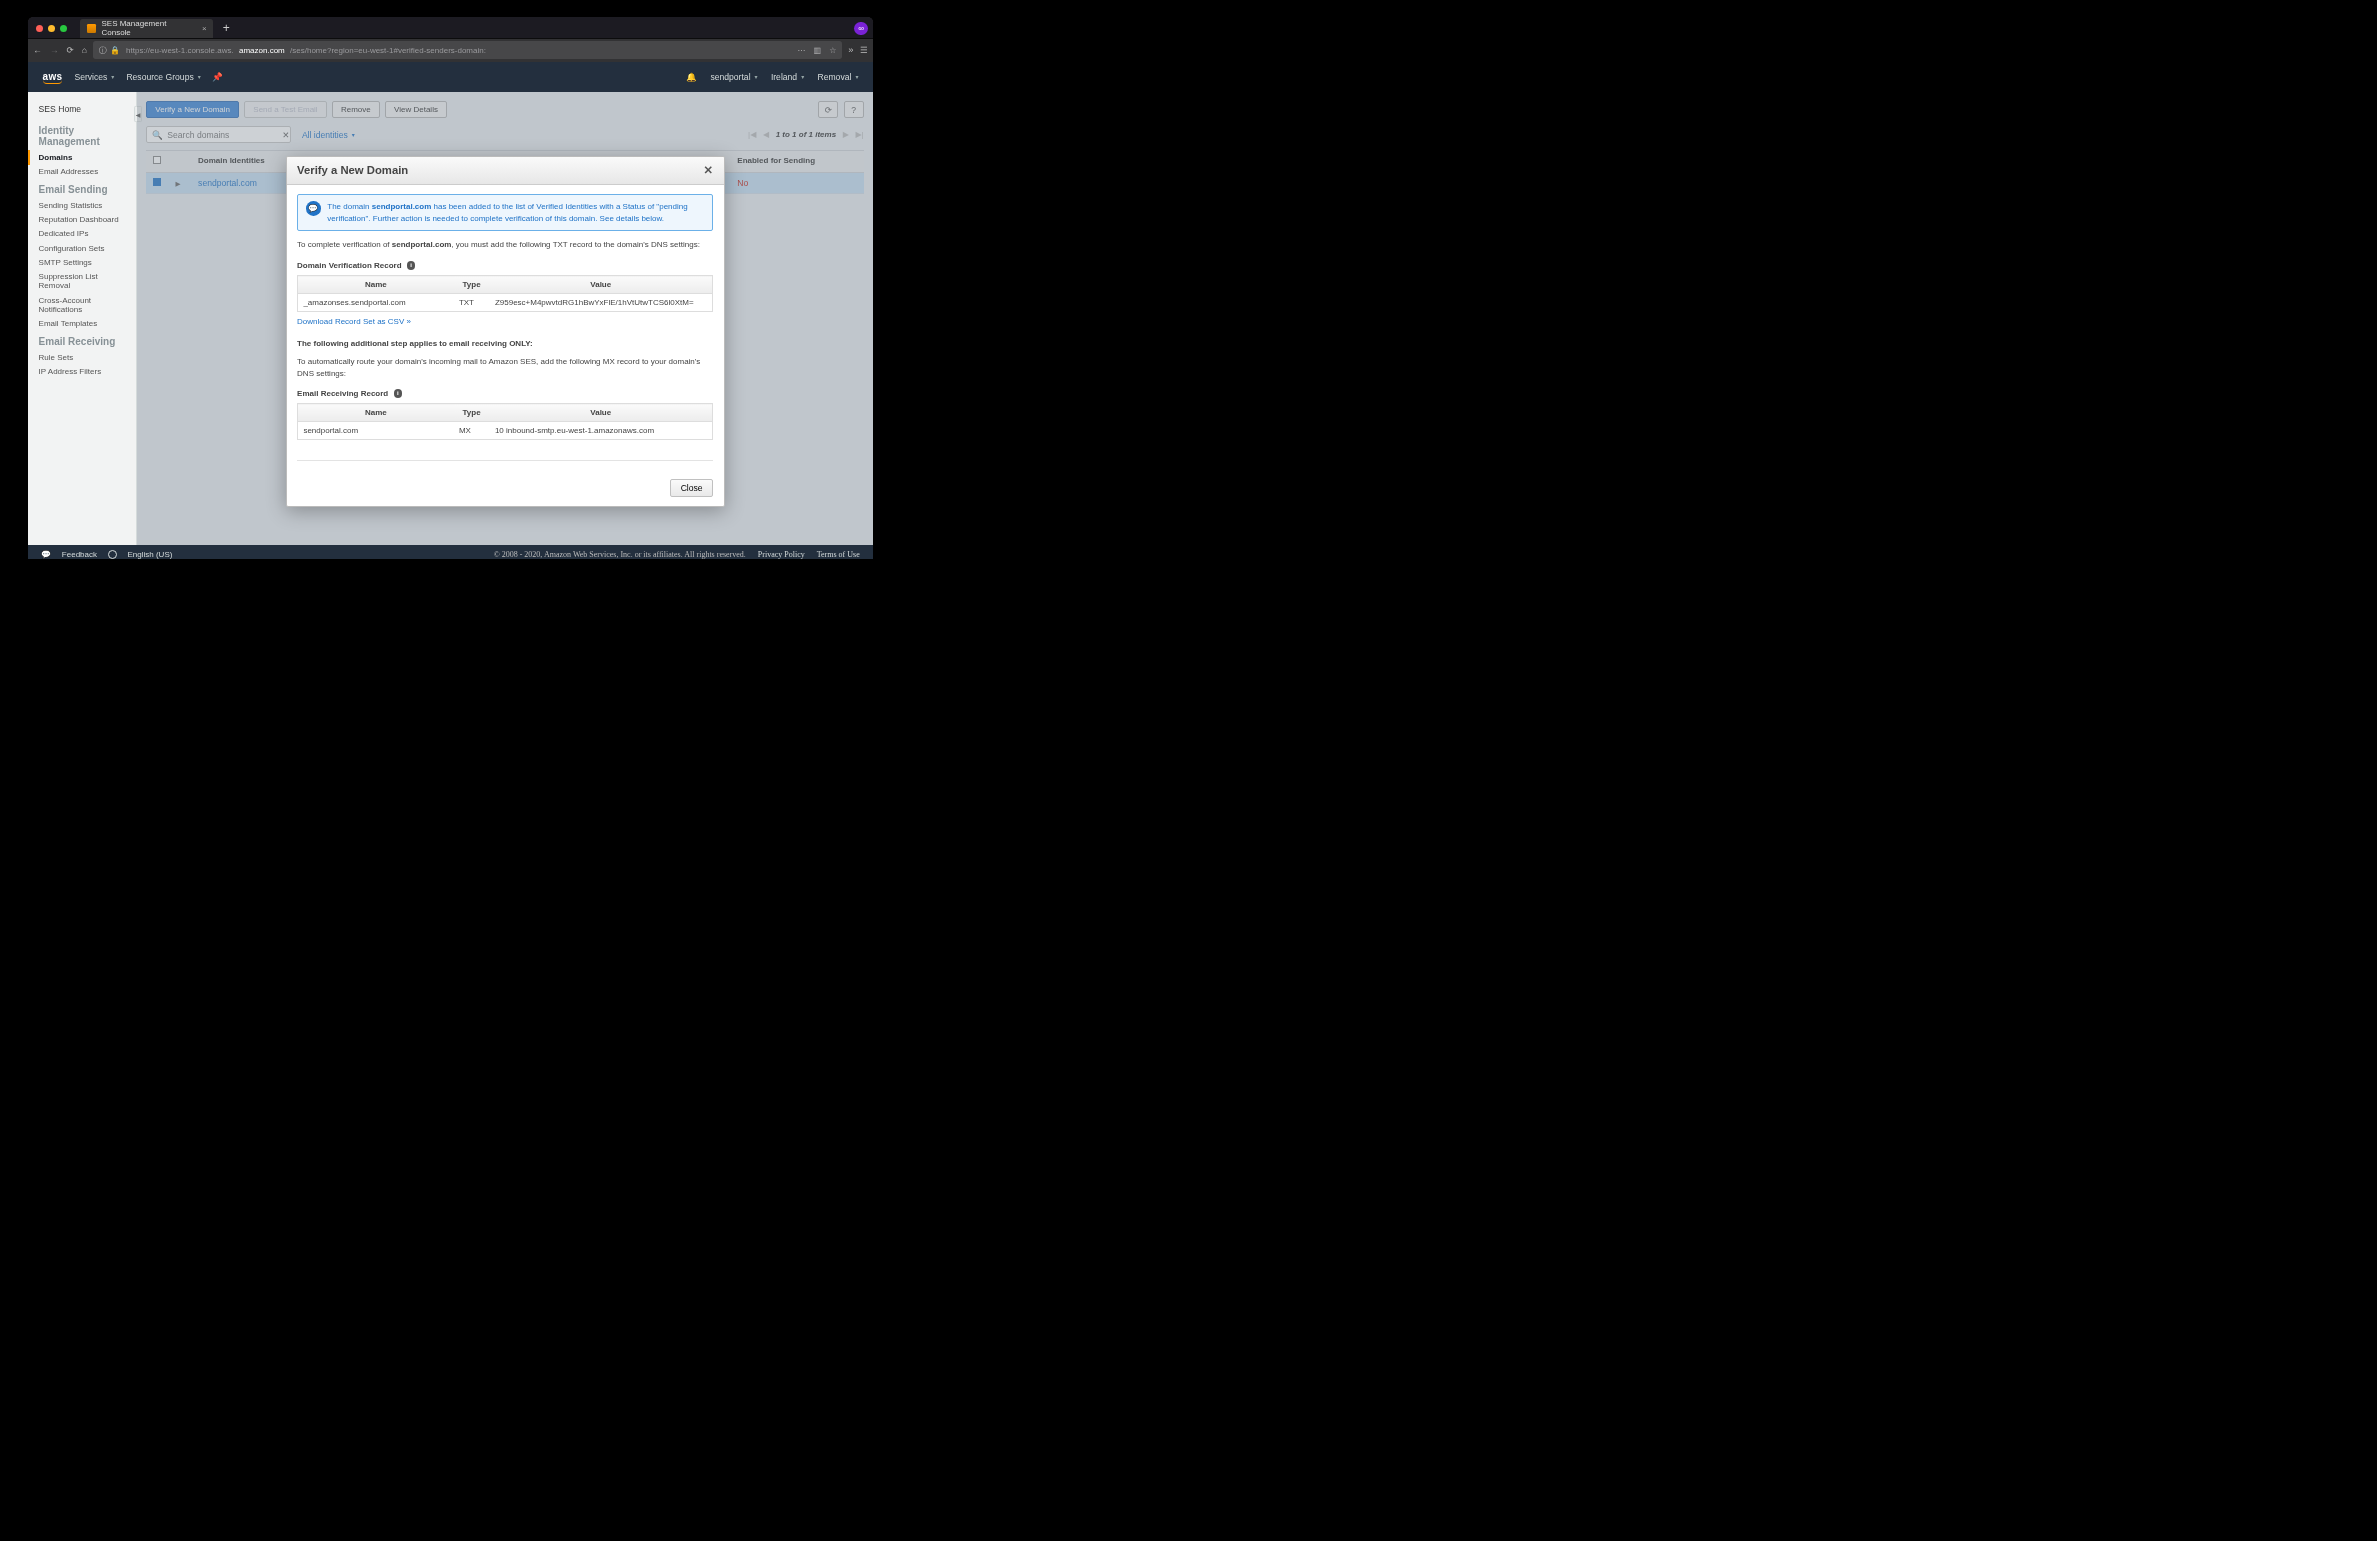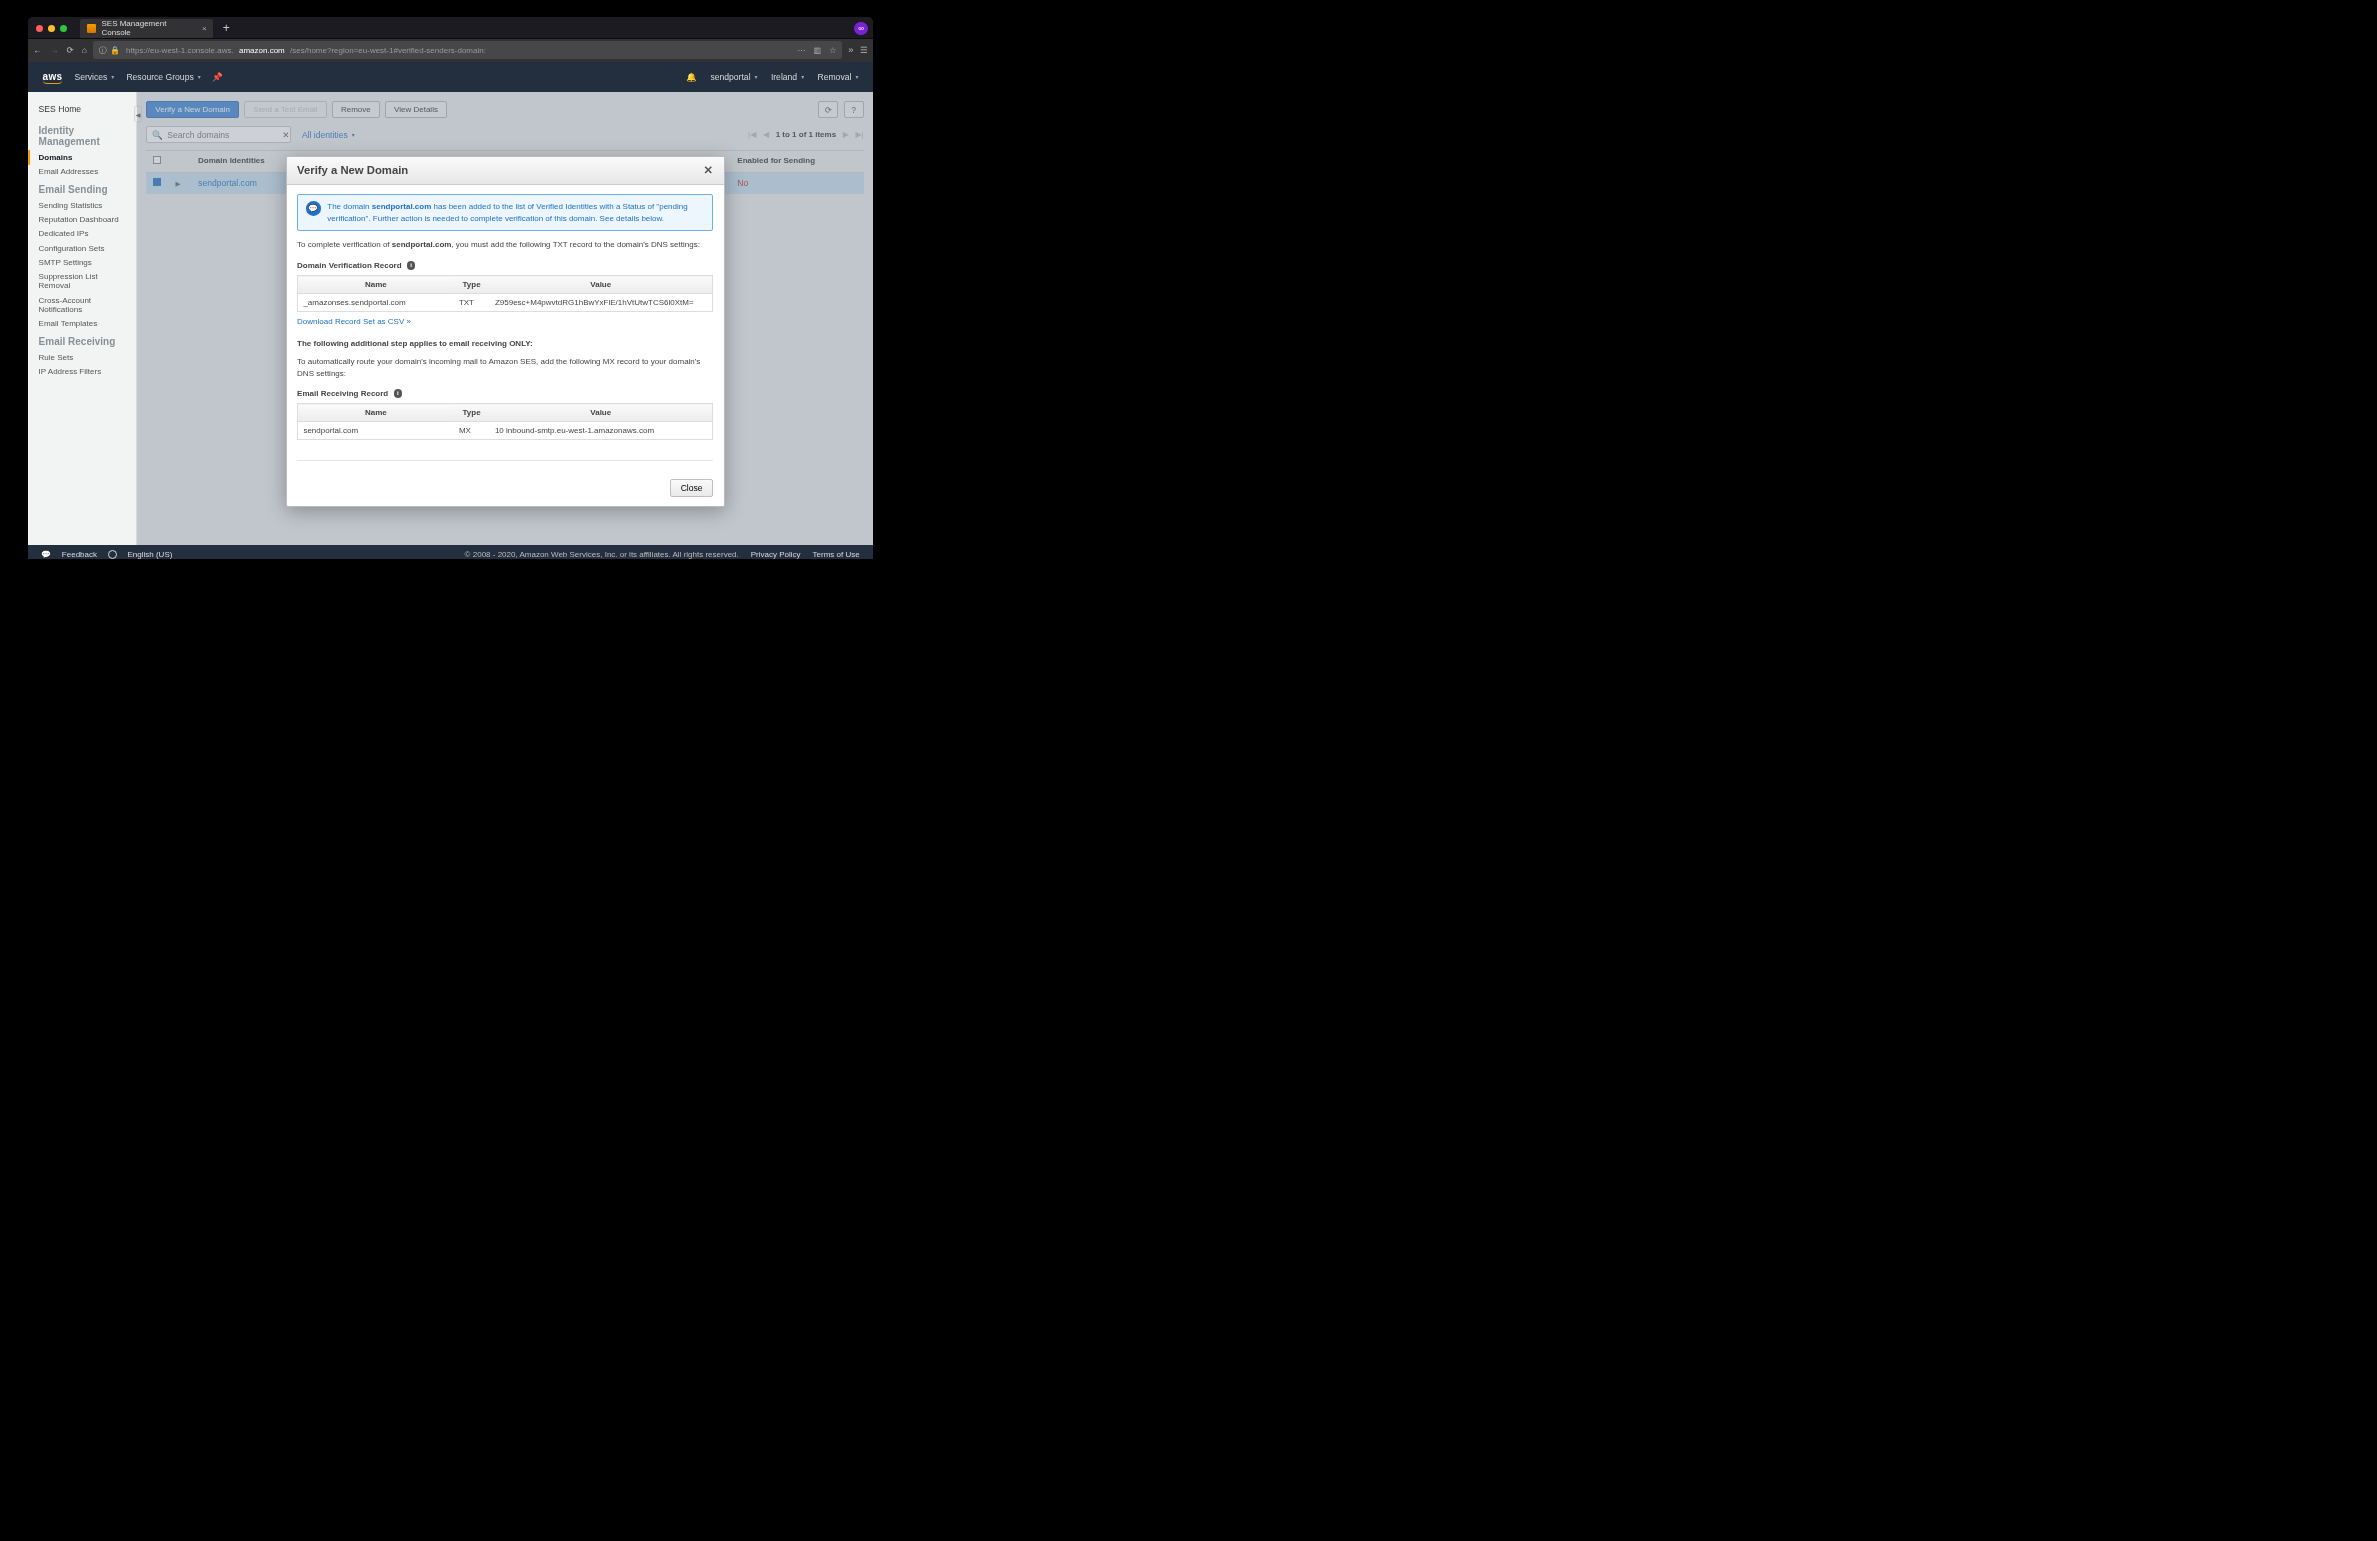--- a/index.html
+++ b/index.html
@@ -110,21 +110,21 @@
   .icon-btn{width:20px;height:17px;display:flex;align-items:center;justify-content:center;border:0.7px solid #b6b6b6;border-radius:2px;background:#f3f3f3;color:#555;}
 
   .searchrow{margin-top:8px;display:flex;align-items:center;gap:10.6px;}
   .searchbox{
     width:145px;height:17px;border:0.7px solid #c6c6c6;border-radius:2px;background:#fff;
     display:flex;align-items:center;gap:4px;padding:0 5.3px;color:#999;
   }
   .searchbox input{border:none;outline:none;flex:1;font-size:8.6px;background:transparent;}
   .filter-link{color:#2073c7;font-size:8.6px;display:flex;align-items:center;gap:4px;}
   .pager{margin-left:auto;display:flex;align-items:center;gap:6.6px;color:#888;font-size:8px;}
-  .pager b{color:#333;font-weight:600;}
+  .pager b{color:#333;font-weight:600;font-style:italic;}
   .pg-icon{color:#bbb;}
 
   .table{margin-top:6.6px;border-top:0.7px solid #cfd3d7;}
   .table-head{
     display:grid;grid-template-columns:22.6px 22.6px 1fr 153px 126px 133px;
     background:#ecedee;border-bottom:0.7px solid #cfd3d7;
   }
   .table-head div{padding:5.3px 6.6px;font-size:8px;font-weight:700;color:#333;}
   .table-row{
     display:grid;grid-template-columns:22.6px 22.6px 1fr 153px 126px 133px;
@@ -168,21 +168,21 @@
   .rec-table td{padding:4px 5.3px;border-top:0.7px solid #eee;}
   .dl-link{color:#2073c7;margin-top:5.3px;display:inline-block;}
   .modal-hr{border:none;border-top:0.7px solid #e3e3e3;margin:20px 0 8px;}
   .modal-foot{display:flex;justify-content:flex-end;padding:0 10.6px 9.3px;}
   .btn-close{border:0.7px solid #c0c0c0;background:linear-gradient(#fafafa,#e9e9e9);padding:3.3px 9.3px;border-radius:2px;font-size:8.6px;}
 
   .aws-footer{
     height:20px;background:#232f3e;color:#d5dbdb;display:flex;align-items:center;
     padding:0 13.3px;font-size:8px;gap:10.6px;
   }
-  .aws-footer .right{margin-left:auto;display:flex;gap:12px;color:#bbb;}
+  .aws-footer .right{margin-left:auto;display:flex;gap:12px;color:#bbb;font-family:Liberation Serif, serif;}
   .aws-footer a{color:#d5dbdb;}
   .foot-globe{width:9.3px;height:9.3px;border:1px solid #d5dbdb;border-radius:50%;display:inline-block;}
 </style>
 </head>
 <body>
 
 <div class="browser-window">
 
   <div class="tabbar">
     <div class="traffic">

